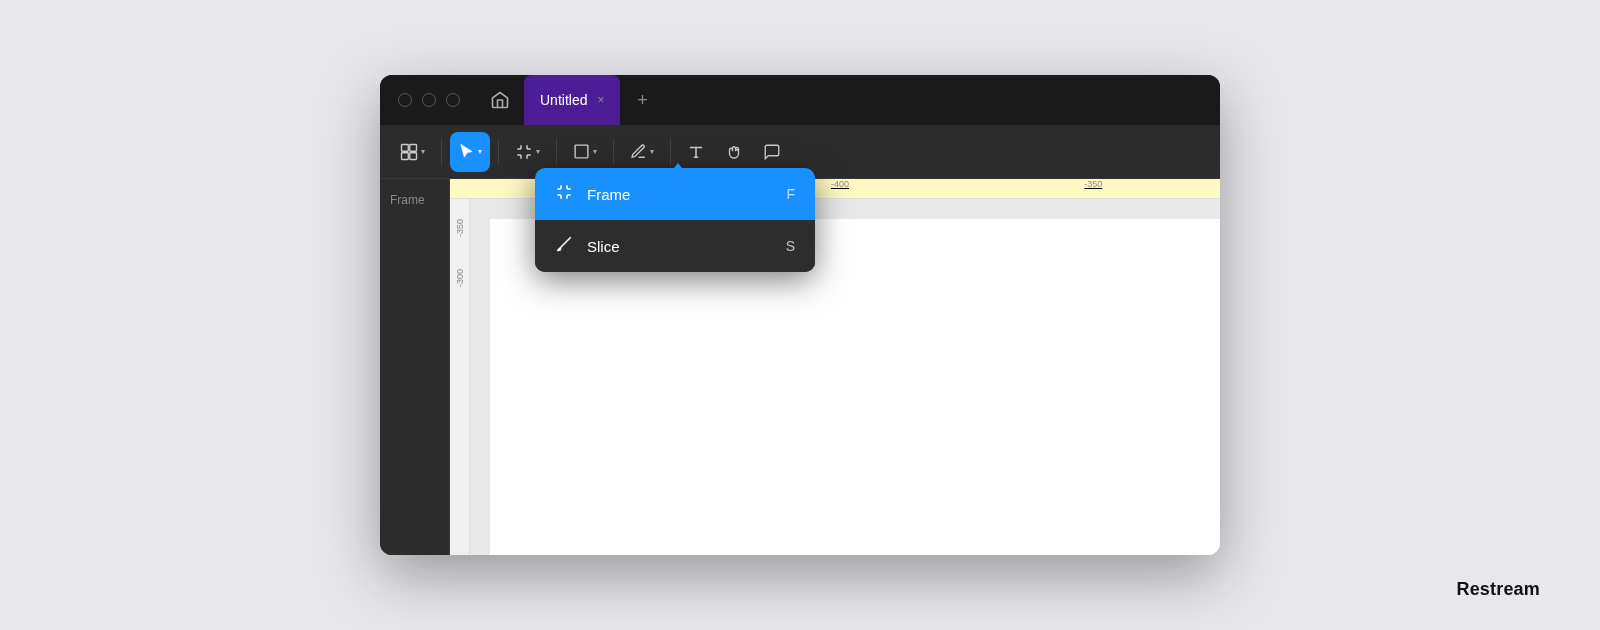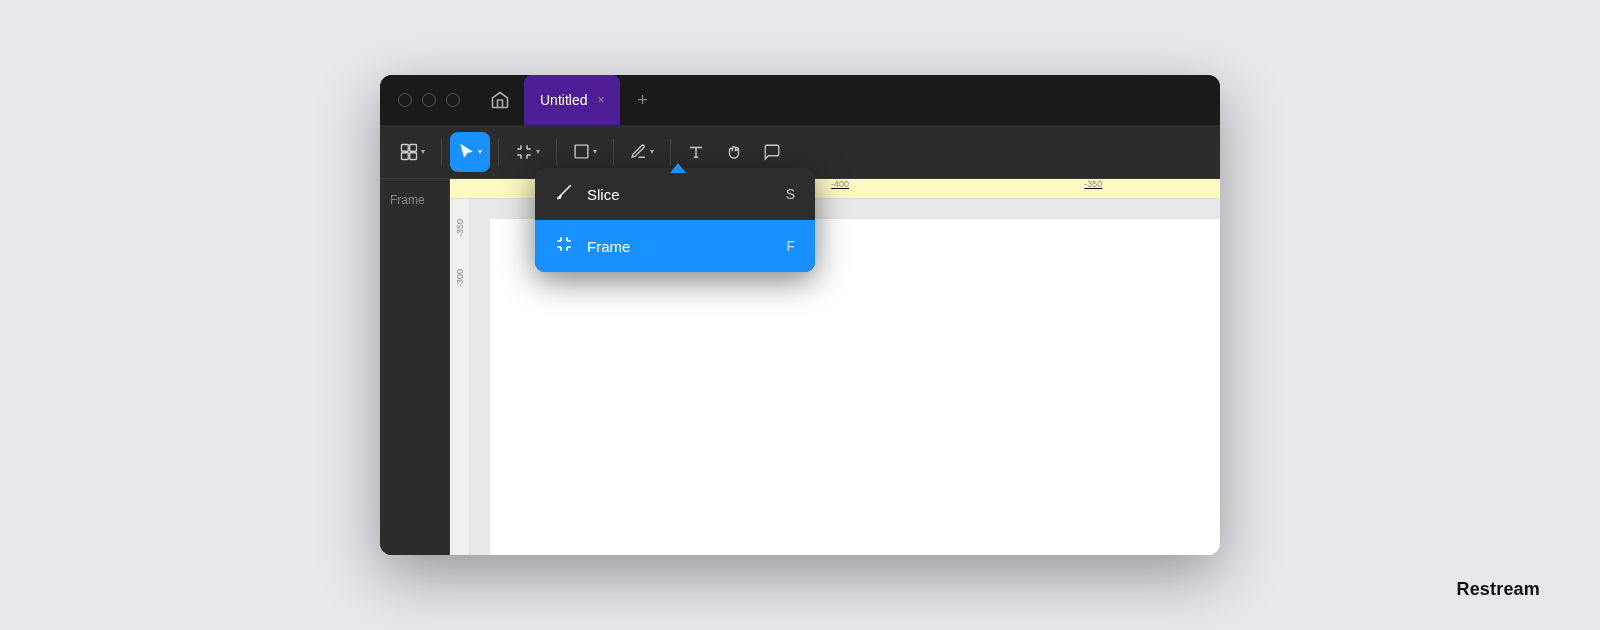--- a/index.html
+++ b/index.html
@@ -440,40 +440,40 @@
           <div class="canvas-white-area"></div>
         </div>
       </div>
     </div>
   </div>
 
   <div class="dropdown-arrow"></div>
 
   <div class="dropdown-menu">
 
+    <div class="dropdown-item highlighted">
+      <div class="dropdown-item-left">
+        <span class="dropdown-item-icon">
+          <svg width="18" height="18" viewBox="0 0 24 24" fill="none" stroke="white" stroke-width="2.2">
+            <path d="M3 8H8M3 16H8M16 8H21M16 16H21M8 3V8M8 16V21M16 3V8M16 16V21"></path>
+          </svg>
+        </span>
+        <span class="dropdown-item-label">Frame</span>
+      </div>
+      <span class="dropdown-item-shortcut">F</span>
+    </div>
+
     <div class="dropdown-item normal">
       <div class="dropdown-item-left">
         <span class="dropdown-item-icon">
           <svg width="18" height="18" viewBox="0 0 24 24" fill="none" stroke="white" stroke-width="2">
             <path d="M3 21L21 3M3 21l4-1 1-4"></path>
           </svg>
         </span>
         <span class="dropdown-item-label">Slice</span>
       </div>
       <span class="dropdown-item-shortcut">S</span>
     </div>
-
-    <div class="dropdown-item highlighted">
-      <div class="dropdown-item-left">
-        <span class="dropdown-item-icon">
-          <svg width="18" height="18" viewBox="0 0 24 24" fill="none" stroke="white" stroke-width="2.2">
-            <path d="M3 8H8M3 16H8M16 8H21M16 16H21M8 3V8M8 16V21M16 3V8M16 16V21"></path>
-          </svg>
-        </span>
-        <span class="dropdown-item-label">Frame</span>
-      </div>
-      <span class="dropdown-item-shortcut">F</span>
-    </div>
   </div>
 
 </div>
 
 <div class="restream-label">Restream</div>
 
 </body></html>

